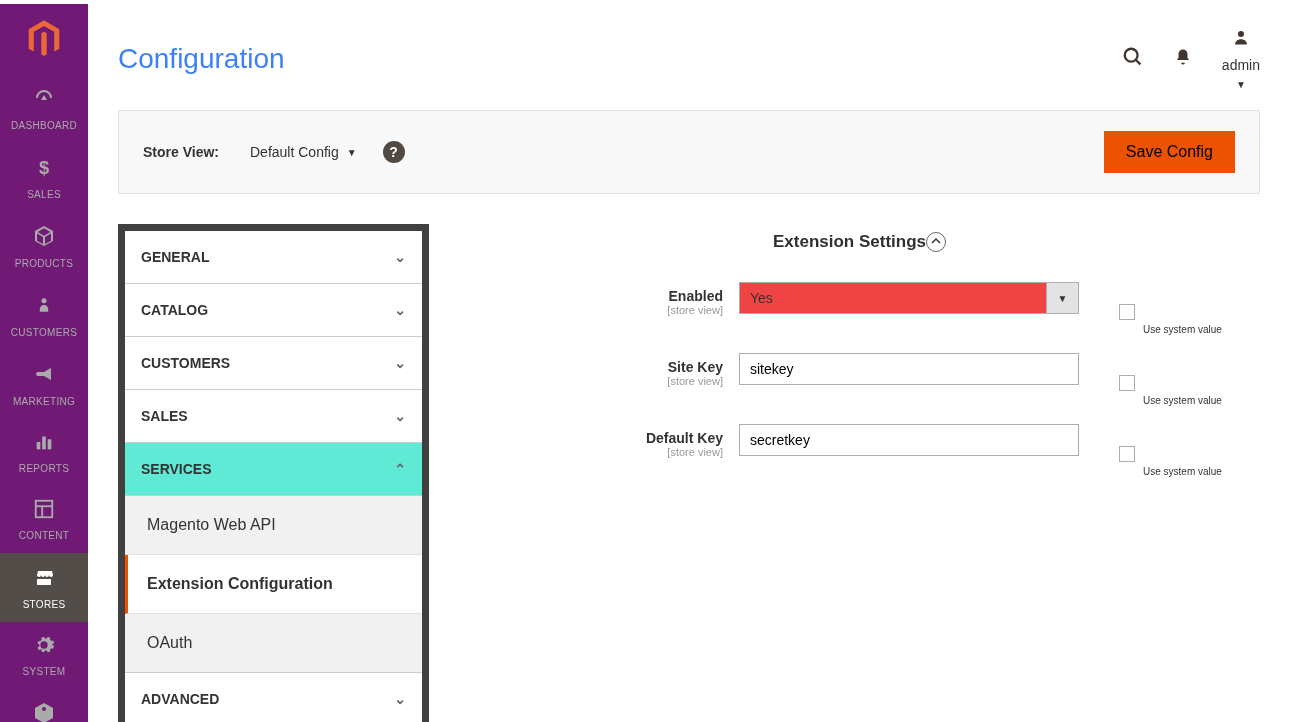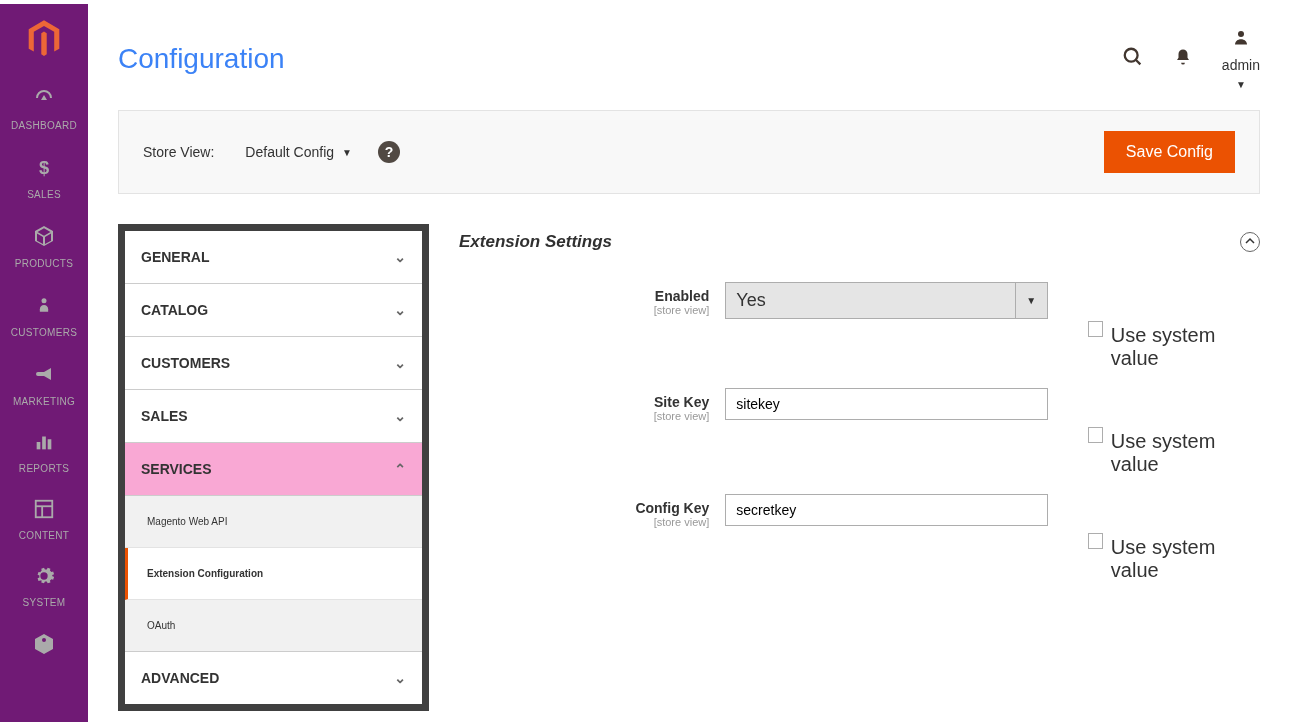--- a/index.html
+++ b/index.html
@@ -20,59 +20,59 @@
   .page-header { display: flex; align-items: center; justify-content: space-between; padding: 28px 0 20px; }
   .page-title { font-size: 28px; font-weight: 300; color: #3b82f6; }
   .header-actions { display: flex; align-items: center; gap: 30px; }
   .header-icon { font-size: 20px; color: #41362f; cursor: pointer; }
   .admin-menu { display: flex; align-items: center; gap: 6px; cursor: pointer; flex-direction: column; }
   .admin-menu .user-icon { font-size: 18px; }
   .admin-menu .arrow { font-size: 10px; }
   
   .toolbar { background: #f8f8f8; border: 1px solid #e3e3e3; padding: 20px 24px; display: flex; align-items: center; justify-content: space-between; margin-bottom: 30px; }
   .store-view { display: flex; align-items: center; gap: 14px; }
-  .store-view-label { font-weight: 400; font-size: 14px; }
+  .store-view-label { font-weight: 700; font-size: 14px; }
   .store-selector { display: flex; align-items: center; gap: 8px; cursor: pointer; margin-left: 17px; }
   .help-icon { width: 22px; height: 22px; border-radius: 50%; background: #514943; color: #fff; display: flex; align-items: center; justify-content: center; font-size: 14px; font-weight: 700; margin-left: 12px; cursor: pointer; }
-  .btn-save { background: #eb5202; color: #ffffff; border: none; padding: 12px 22px; font-size: 16px; cursor: pointer; }
+  .btn-save { background: #eb5202; color: #000000; border: none; padding: 12px 22px; font-size: 16px; cursor: pointer; }
   
   .content-row { display: flex; gap: 30px; align-items: flex-start; }
   
   
   .config-nav { width: 311px; border: 7px solid #404040; }
   .config-tab { border-bottom: 1px solid #ccc; padding: 18px 16px; display: flex; justify-content: space-between; align-items: center; cursor: pointer; font-weight: 600; font-size: 14px; text-transform: uppercase; background: #fff; }
-  .config-tab.expanded { background: #f9a8d4; }
+  .config-tab.expanded { background: #5eead4; }
   .config-tab:last-child { border-bottom: none; }
   .chevron { font-size: 14px; color: #666; }
   .sub-items { background: #f5f5f5; }
-  .sub-item { padding: 20px 22px; border-bottom: 1px solid #e3e3e3; cursor: pointer; font-size: 10px; background: #f1f1f1; }
+  .sub-item { padding: 20px 22px; border-bottom: 1px solid #e3e3e3; cursor: pointer; font-size: 16px; background: #f1f1f1; }
   .sub-item.active { background: #fff; border-left: 3px solid #eb5202; font-weight: 600; padding-left: 19px; }
   .sub-item:last-child { border-bottom: 1px solid #ccc; }
   
   
   .settings { flex: 1; }
-  .section-head { display: flex; justify-content: space-between; align-items: center; padding: 8px 0 30px; cursor: pointer; font-style: italic; }
+  .section-head { display: flex; justify-content: center; align-items: center; padding: 8px 0 30px; cursor: pointer; }
   .section-title { font-size: 17px; font-weight: 600; color: #303030; }
   .collapse-icon { width: 20px; height: 20px; border: 1.5px solid #666; border-radius: 50%; display: flex; align-items: center; justify-content: center; }
   .collapse-icon svg { width: 10px; height: 10px; }
   
   .form-row { display: flex; align-items: flex-start; margin-bottom: 18px; }
   .form-label-col { width: 280px; text-align: right; padding-right: 16px; padding-top: 6px; }
   .form-label { font-size: 14px; font-weight: 600; }
   .form-scope { font-size: 11px; color: #999; }
   .form-control-col { width: 340px; }
   .form-extra-col { padding-left: 40px; display: flex; align-items: center; gap: 8px; padding-top: 6px; }
   
   .select-wrap { display: flex; }
-  .select-box { flex: 1; border: 1px solid #adadad; padding: 7px 10px; font-size: 18px; background: #e5e5e5; }
+  .select-box { flex: 1; border: 1px solid #adadad; padding: 7px 10px; font-size: 14px; background: #ef4444; }
   .select-arrow { width: 32px; border: 1px solid #adadad; border-left: none; background: #e3e3e3; display: flex; align-items: center; justify-content: center; cursor: pointer; font-size: 10px; color: #333; }
   .text-input { width: 100%; border: 1px solid #adadad; padding: 7px 10px; font-size: 14px; outline: none; }
   
   .checkbox { width: 16px; height: 16px; border: 1px solid #adadad; cursor: pointer; }
-  .checkbox-label { font-size: 20px; cursor: pointer; margin-top: 36px; }
+  .checkbox-label { font-size: 10px; cursor: pointer; margin-top: 36px; }
 </style>
 </head>
 <body>
 
 <nav class="sidebar">
   <div class="sidebar-logo">
     <svg width="34" height="38" viewBox="0 0 100 110" fill="none">
       <path d="M50 0 L95 26 L95 84 L80 92 L80 34 L50 17 L20 34 L20 92 L5 84 L5 26 Z" fill="#ec6737"></path>
       <path d="M42 38 L42 100 L50 105 L58 100 L58 38 L50 33 Z" fill="#ec6737"></path>
     </svg>
@@ -130,20 +130,28 @@
   </div>
   <div class="sidebar-item">
     <span class="sb-icon">
       <svg width="22" height="22" viewBox="0 0 24 24" fill="none" stroke="#aaa" stroke-width="2">
           <rect x="3" y="3" width="18" height="18"></rect>
           <line x1="3" y1="9" x2="21" y2="9"></line>
           <line x1="10" y1="9" x2="10" y2="21"></line>
         </svg>
     </span>
     <span class="sb-label">CONTENT</span>
+  </div>
+  <div class="sidebar-item active">
+    <span class="sb-icon">
+      <svg width="24" height="24" viewBox="0 0 24 24" fill="#fff">
+          <path d="M4 6h16l1 4a2 2 0 01-2 2 2 2 0 01-2-2 2 2 0 01-2 2 2 2 0 01-2-2 2 2 0 01-2 2 2 2 0 01-2-2 2 2 0 01-2 2 2 2 0 01-2-2l1-4zm1 8h14v6H5v-6z"></path>
+        </svg>
+    </span>
+    <span class="sb-label">STORES</span>
   </div>
   <div class="sidebar-item">
     <span class="sb-icon">
       <svg width="22" height="22" viewBox="0 0 24 24" fill="#aaa">
           <path d="M12 8a4 4 0 100 8 4 4 0 000-8zm9 4l2 1-1 3-2-.5a9 9 0 01-1.5 1.5l.5 2-3 1-1-2a9 9 0 01-2 0l-1 2-3-1 .5-2A9 9 0 018 17l-2 .5-1-3 2-1a9 9 0 010-2l-2-1 1-3 2 .5A9 9 0 019.5 6L9 4l3-1 1 2a9 9 0 012 0l1-2 3 1-.5 2A9 9 0 0120 7.5l2-.5 1 3-2 1a9 9 0 010 2z"></path>
         </svg>
     </span>
     <span class="sb-label">SYSTEM</span>
   </div>
   <div class="sidebar-item small">
@@ -267,21 +275,21 @@
           <input type="text" class="text-input" value="sitekey" style="">
         </div>
         <div class="form-extra-col">
           <div class="checkbox"></div>
           <span class="checkbox-label">Use system value</span>
         </div>
       </div>
 
       <div class="form-row">
         <div class="form-label-col">
-          <div class="form-label">Config Key</div>
+          <div class="form-label">Default Key</div>
           <div class="form-scope">[store view]</div>
         </div>
         <div class="form-control-col">
           <input type="text" class="text-input" value="secretkey" style="">
         </div>
         <div class="form-extra-col">
           <div class="checkbox"></div>
           <span class="checkbox-label">Use system value</span>
         </div>
       </div>

